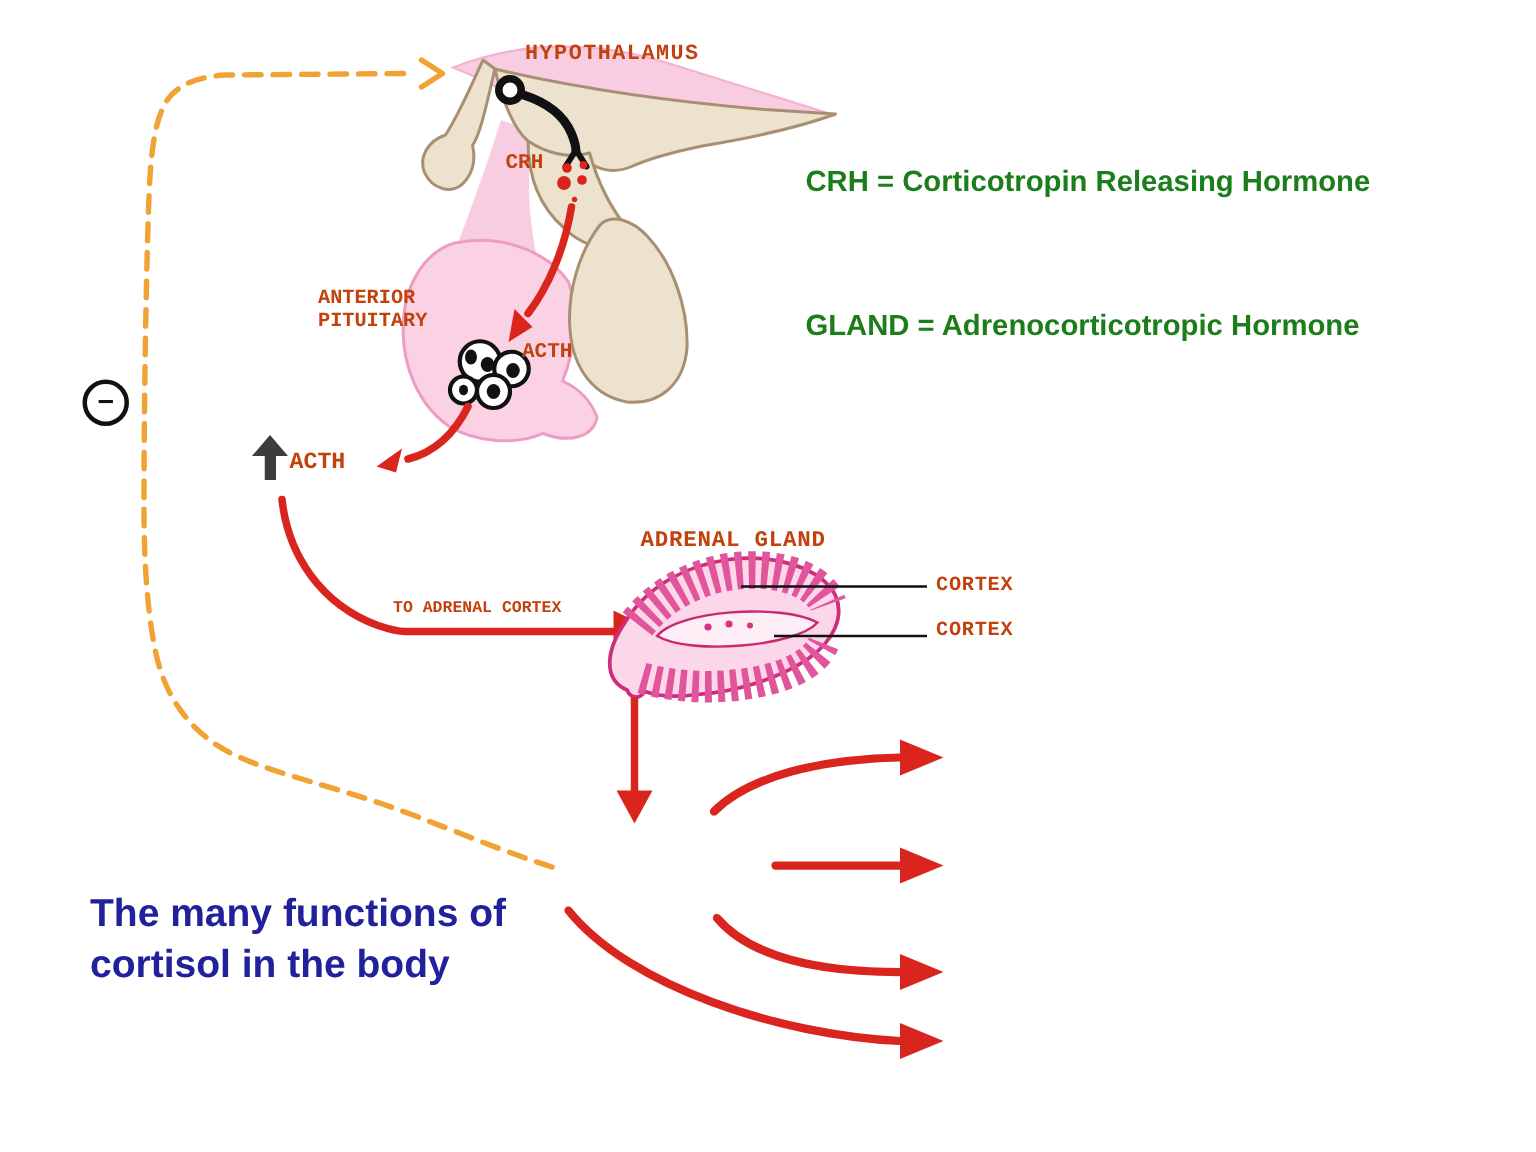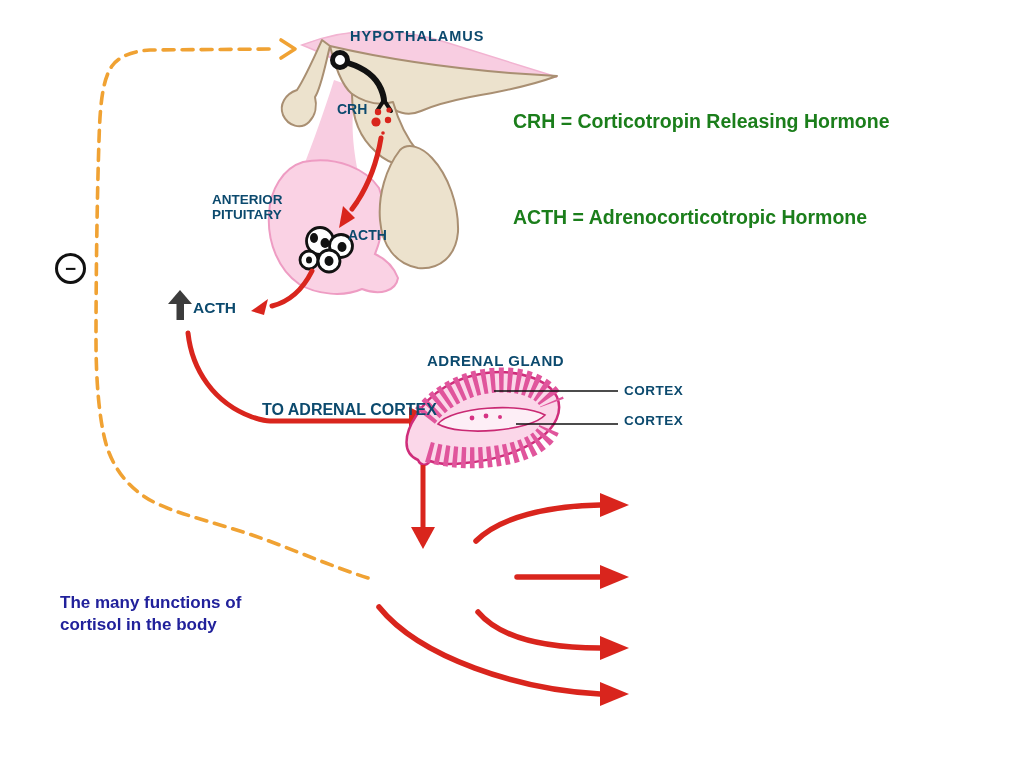--- a/index.html
+++ b/index.html
@@ -1,34 +1,34 @@
 <!DOCTYPE html>
 <html><head>
 <meta charset="utf-8">
 <style>
   html,body{margin:0;padding:0;background:#ffffff;}
   .stage{position:relative;width:1024px;height:768px;background:#ffffff;overflow:hidden;
          font-family:"Liberation Sans",sans-serif;}
   .art{position:absolute;left:0;top:0;width:1024px;height:768px;}
-  .lbl{position:absolute;font-weight:bold;color:#0c4a6e;white-space:pre-line;
-       font-family:Liberation Sans, sans-serif;line-height:1.08;}
+  .lbl{position:absolute;font-weight:bold;color:#c2410c;white-space:pre-line;
+       font-family:Liberation Mono, monospace;line-height:1.08;}
   .lbl-hypothalamus{left:350px;top:29px;font-size:14.5px;letter-spacing:1px;}
   .lbl-crh{left:337px;top:102px;font-size:14px;text-align:right;}
   .lbl-anterior{left:212px;top:193px;font-size:13.5px;line-height:1.1;}
   .lbl-acth-vesicles{left:348px;top:228px;font-size:14px;}
   .lbl-acth-release{left:193px;top:300px;font-size:15.5px;}
-  .lbl-to-adrenal{left:262px;top:401px;font-size:16px;}
+  .lbl-to-adrenal{left:262px;top:401px;font-size:11px;}
   .lbl-adrenal-gland{left:427px;top:353px;font-size:15px;letter-spacing:.5px;}
   .lbl-cortex{left:624px;top:384px;font-size:13.5px;letter-spacing:.5px;text-align:right;}
   .lbl-medulla{left:624px;top:414px;font-size:13.5px;letter-spacing:.5px;}
-  .def{position:absolute;font-weight:bold;color:#1b7e1b;font-size:19.5px;white-space:nowrap;}
+  .def{position:absolute;font-weight:bold;color:#1b7e1b;font-size:19.5px;white-space:nowrap;margin-left:24px;}
   .def-crh{left:513px;top:110px;}
   .def-acth{left:513px;top:206px;}
   .caption{position:absolute;left:60px;top:592px;font-weight:bold;color:#21219b;
-           font-size:17px;line-height:1.3;white-space:pre-line;}
+           font-size:26px;line-height:1.3;white-space:pre-line;}
   .minus-badge{position:absolute;left:55px;top:253px;width:25px;height:25px;border:3px solid #111;
                border-radius:50%;display:flex;align-items:center;justify-content:center;
                font-size:19px;font-weight:bold;color:#111;line-height:1;}
 </style>
 </head>
 <body>
 
 <div class="stage">
 
   <svg class="art" viewBox="0 0 1024 768">
@@ -142,20 +142,20 @@
   <div class="lbl lbl-anterior">ANTERIOR
 PITUITARY</div>
   <div class="lbl lbl-acth-vesicles">ACTH</div>
   <div class="lbl lbl-acth-release">ACTH</div>
   <div class="lbl lbl-to-adrenal">TO ADRENAL CORTEX</div>
   <div class="lbl lbl-adrenal-gland">ADRENAL GLAND</div>
   <div class="lbl lbl-cortex">CORTEX</div>
   <div class="lbl lbl-medulla">CORTEX</div>
 
   <div class="def def-crh">CRH = Corticotropin Releasing Hormone</div>
-  <div class="def def-acth">ACTH = Adrenocorticotropic Hormone</div>
+  <div class="def def-acth">GLAND = Adrenocorticotropic Hormone</div>
 
   <div class="caption">The many functions of
 cortisol in the body</div>
 
   <div class="minus-badge">−</div>
 
 </div>
 
 </body></html>

